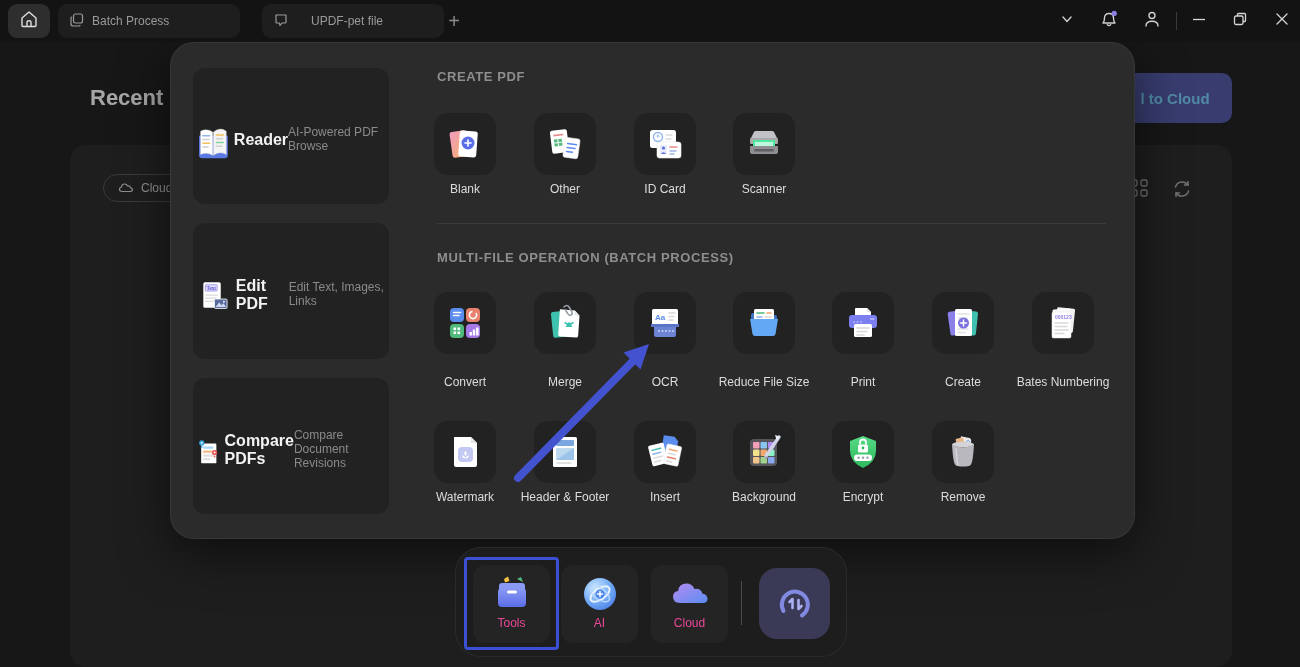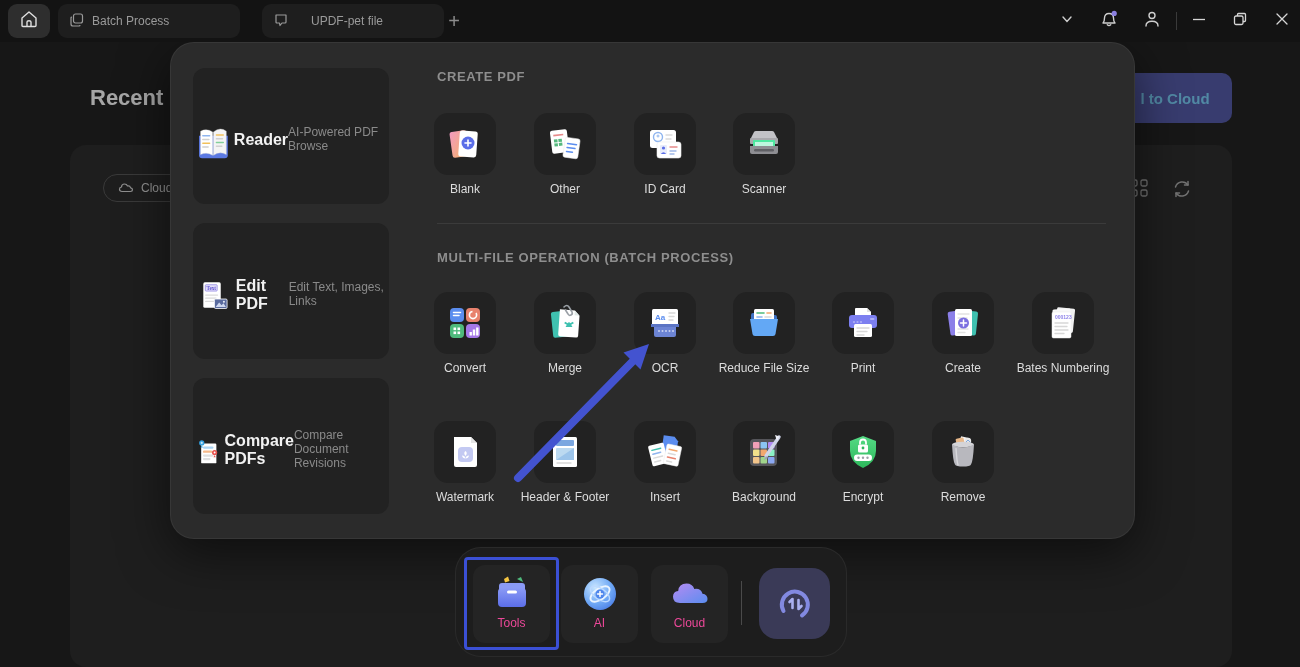--- a/index.html
+++ b/index.html
@@ -30,21 +30,21 @@
   .card { position:absolute; left:22px; width:196px; height:136px; background:#222222; border-radius:12px; display:flex; flex-direction:row; align-items:center; cursor:pointer; }
   .card svg { margin-top:16px; }
   .card-title { margin-top:8px; color:#f2f2f2; font-size:16px; font-weight:bold; }
   .card-sub { margin-top:6px; color:#8a8a8a; font-size:12px; }
   .sec-heading { position:absolute; left:266px; color:#8e8e8e; font-size:13px; font-weight:bold; letter-spacing:0.6px; }
   .divider { position:absolute; left:266px; top:180px; width:669px; height:1px; background:rgba(255,255,255,0.08); }
   .tile { position:absolute; width:100px; display:flex; flex-direction:column; align-items:center; cursor:pointer; }
   .tile-box { width:62px; height:62px; background:#222222; border-radius:14px; display:flex; align-items:center; justify-content:center; }
   .tile-label { margin-top:7px; color:#dcdcdc; font-size:12px; white-space:nowrap; }
   .c0{left:244px;} .c1{left:344px;} .c2{left:444px;} .c3{left:543px;} .c4{left:642px;} .c5{left:742px;} .c6{left:842px;}
-  .row-create{top:70px;} .row-b1{top:249px;} .row-b2{top:378px;}
+  .row-create{top:70px;} .row-b1{top:249px;gap:14px;} .row-b2{top:378px;}
 
   
   .arrow-overlay { position:absolute; left:0; top:0; z-index:60; pointer-events:none; }
 
   
   .dock { position:absolute; left:455px; top:547px; width:392px; height:110px; background:#1d1d1d; border:1px solid rgba(255,255,255,0.06); border-radius:26px; z-index:50; }
   .dock-sel { position:absolute; left:8px; top:9px; width:95px; height:93px; border:3px solid #3b50d5; border-radius:4px; }
   .dock-tile { position:absolute; top:17px; width:77px; height:78px; background:#242424; border-radius:12px; display:flex; flex-direction:column; align-items:center; cursor:pointer; }
   .dock-tile svg { margin-top:10px; }
   .dock-label { margin-top:3px; color:#ec4899; font-size:12px; }

